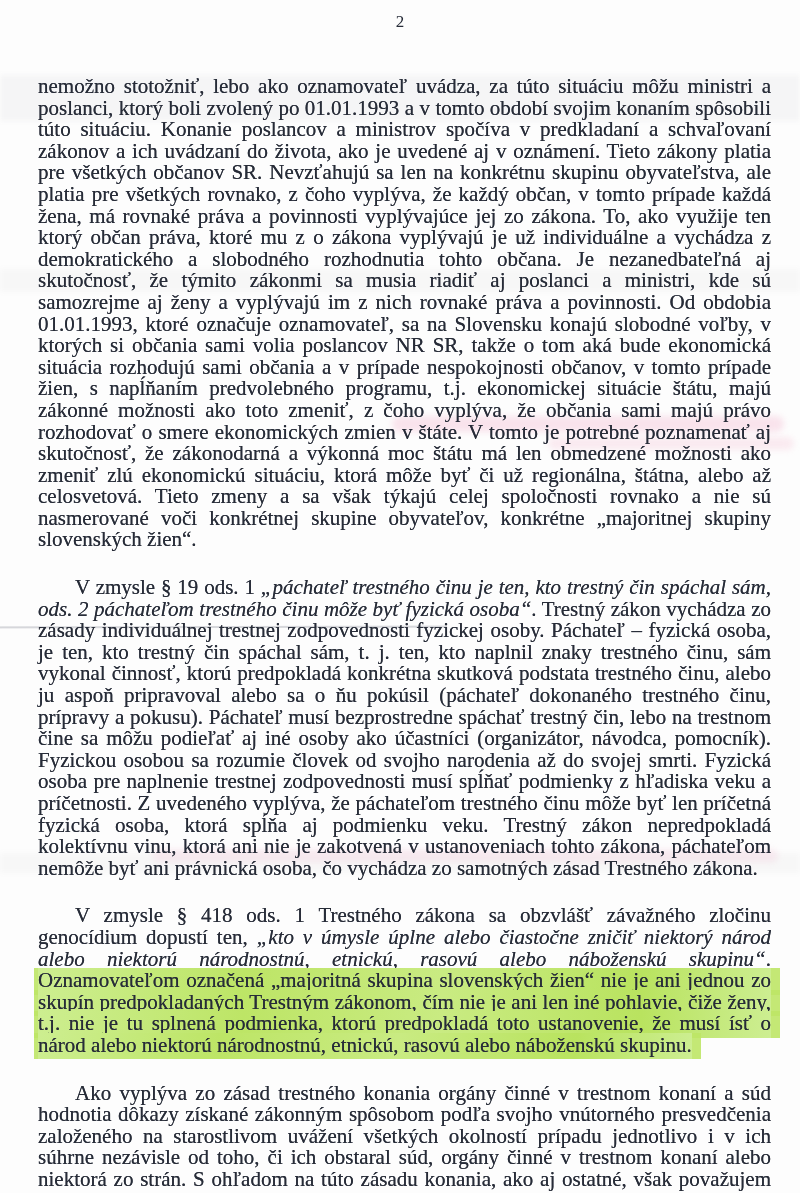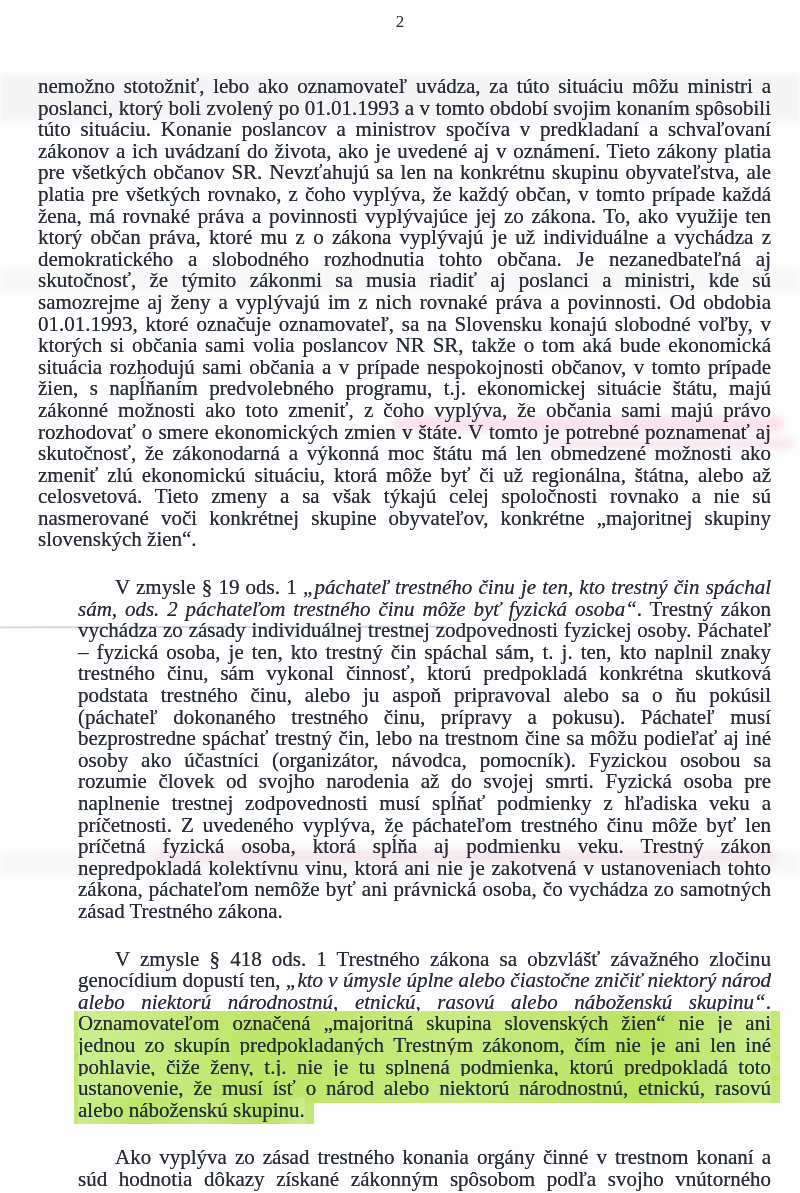--- a/index.html
+++ b/index.html
@@ -16,21 +16,21 @@
     text-align: center; font-size: 17px;
   }
   .doc-body {
     position: absolute; top: 76px; left: 38px; width: 733px;
     font-size: 21px; line-height: 21.6px;
     text-align: justify;
     text-shadow: 0 0 0.6px rgba(39,44,56,0.85);
   }
   .para { margin: 0; }
   .para + .para { margin-top: 26px; }
-  .para.indent { text-indent: 37px; margin-left: 40px; }
+  .para.indent { text-indent: 37px; }
   .italic { font-style: italic; }
   .hl {
     background: linear-gradient(97deg, #cdee90 0%, #bde566 28%, #c9eb82 55%, #b9e35f 82%, #cdee92 100%);
     box-shadow: -4px 0 0 rgba(190,229,102,0.9), 9px 0 0 rgba(190,229,102,0.9);
     -webkit-box-decoration-break: clone;
     box-decoration-break: clone;
     padding-top: 0; padding-bottom: 2.5px;
   }
   
   .smudge { position: absolute; border-radius: 8px; filter: blur(3px); }

